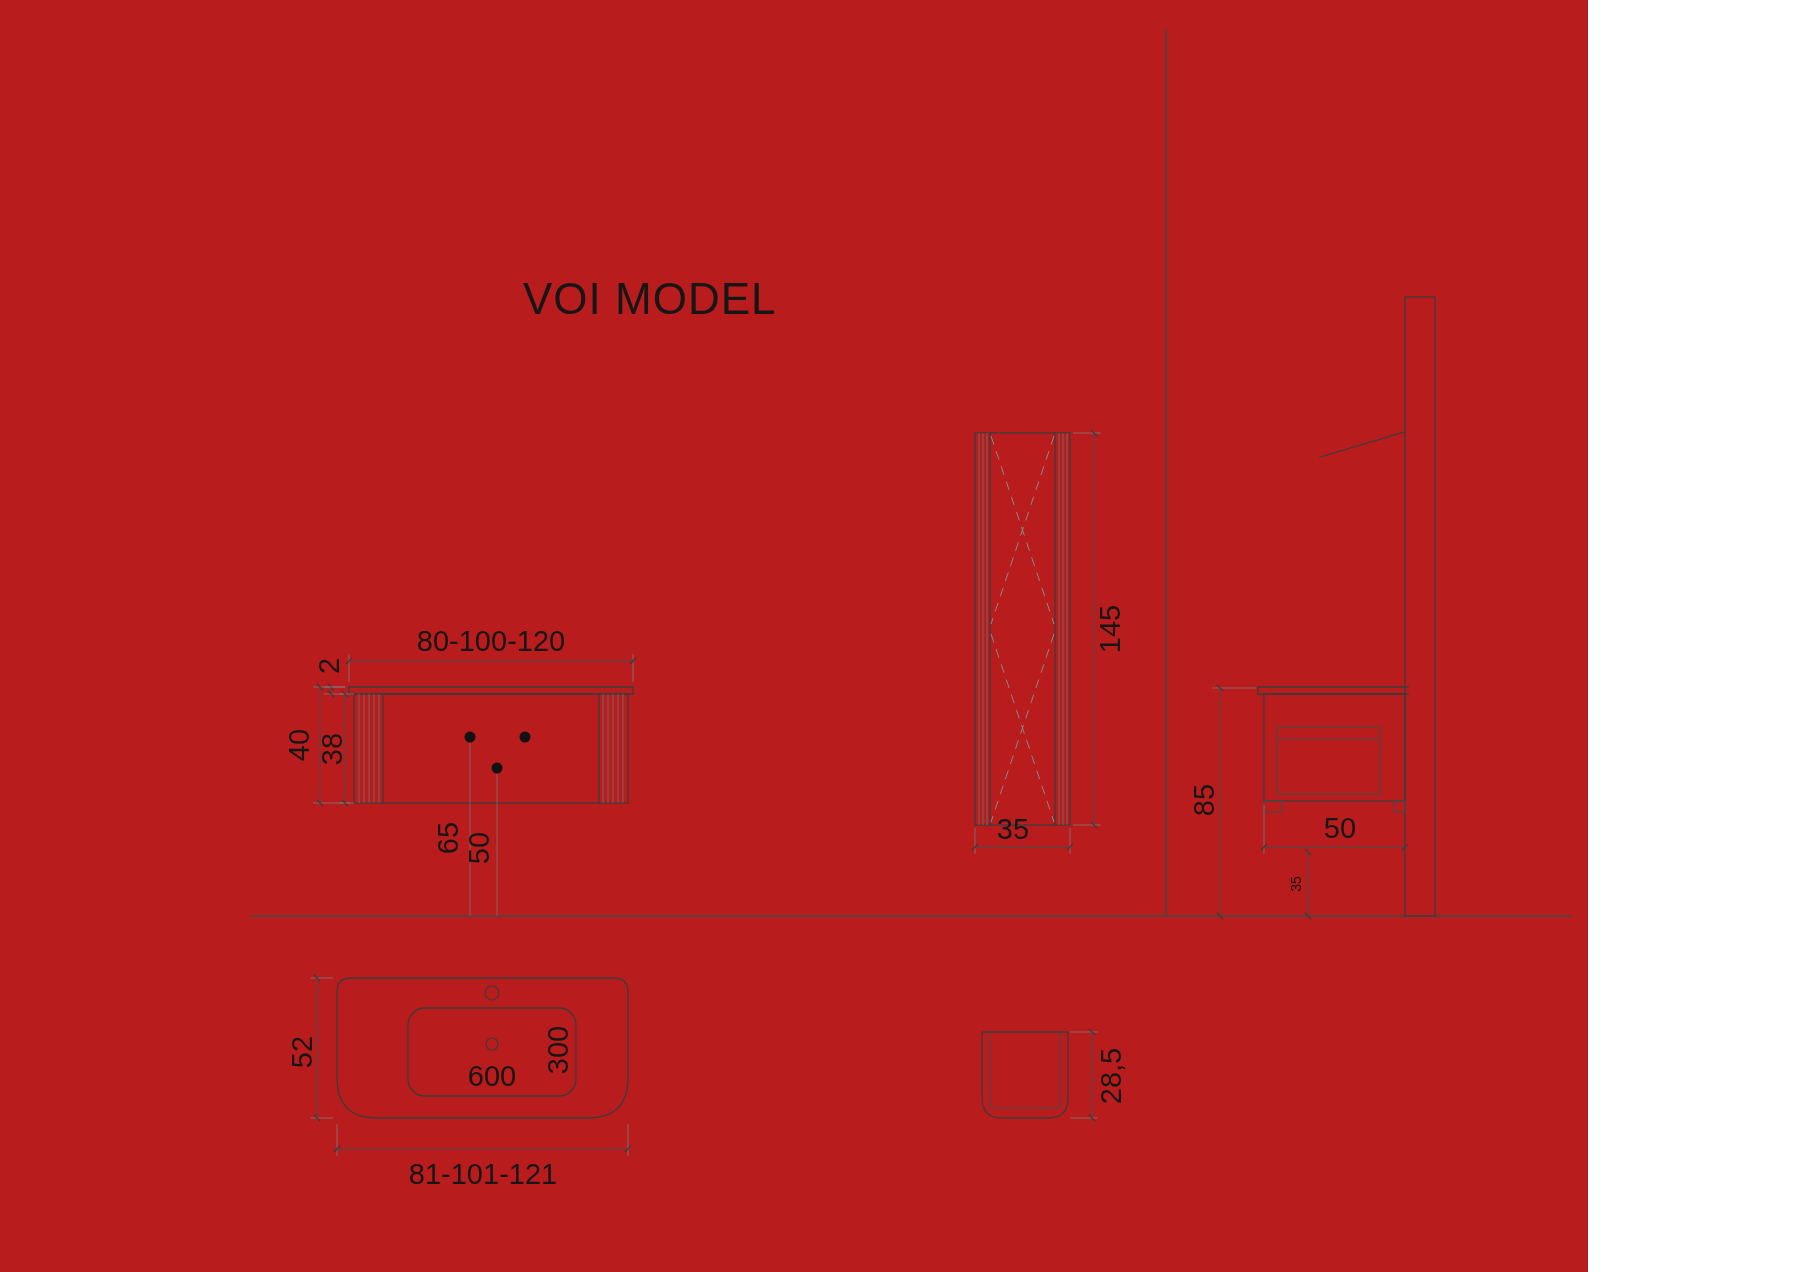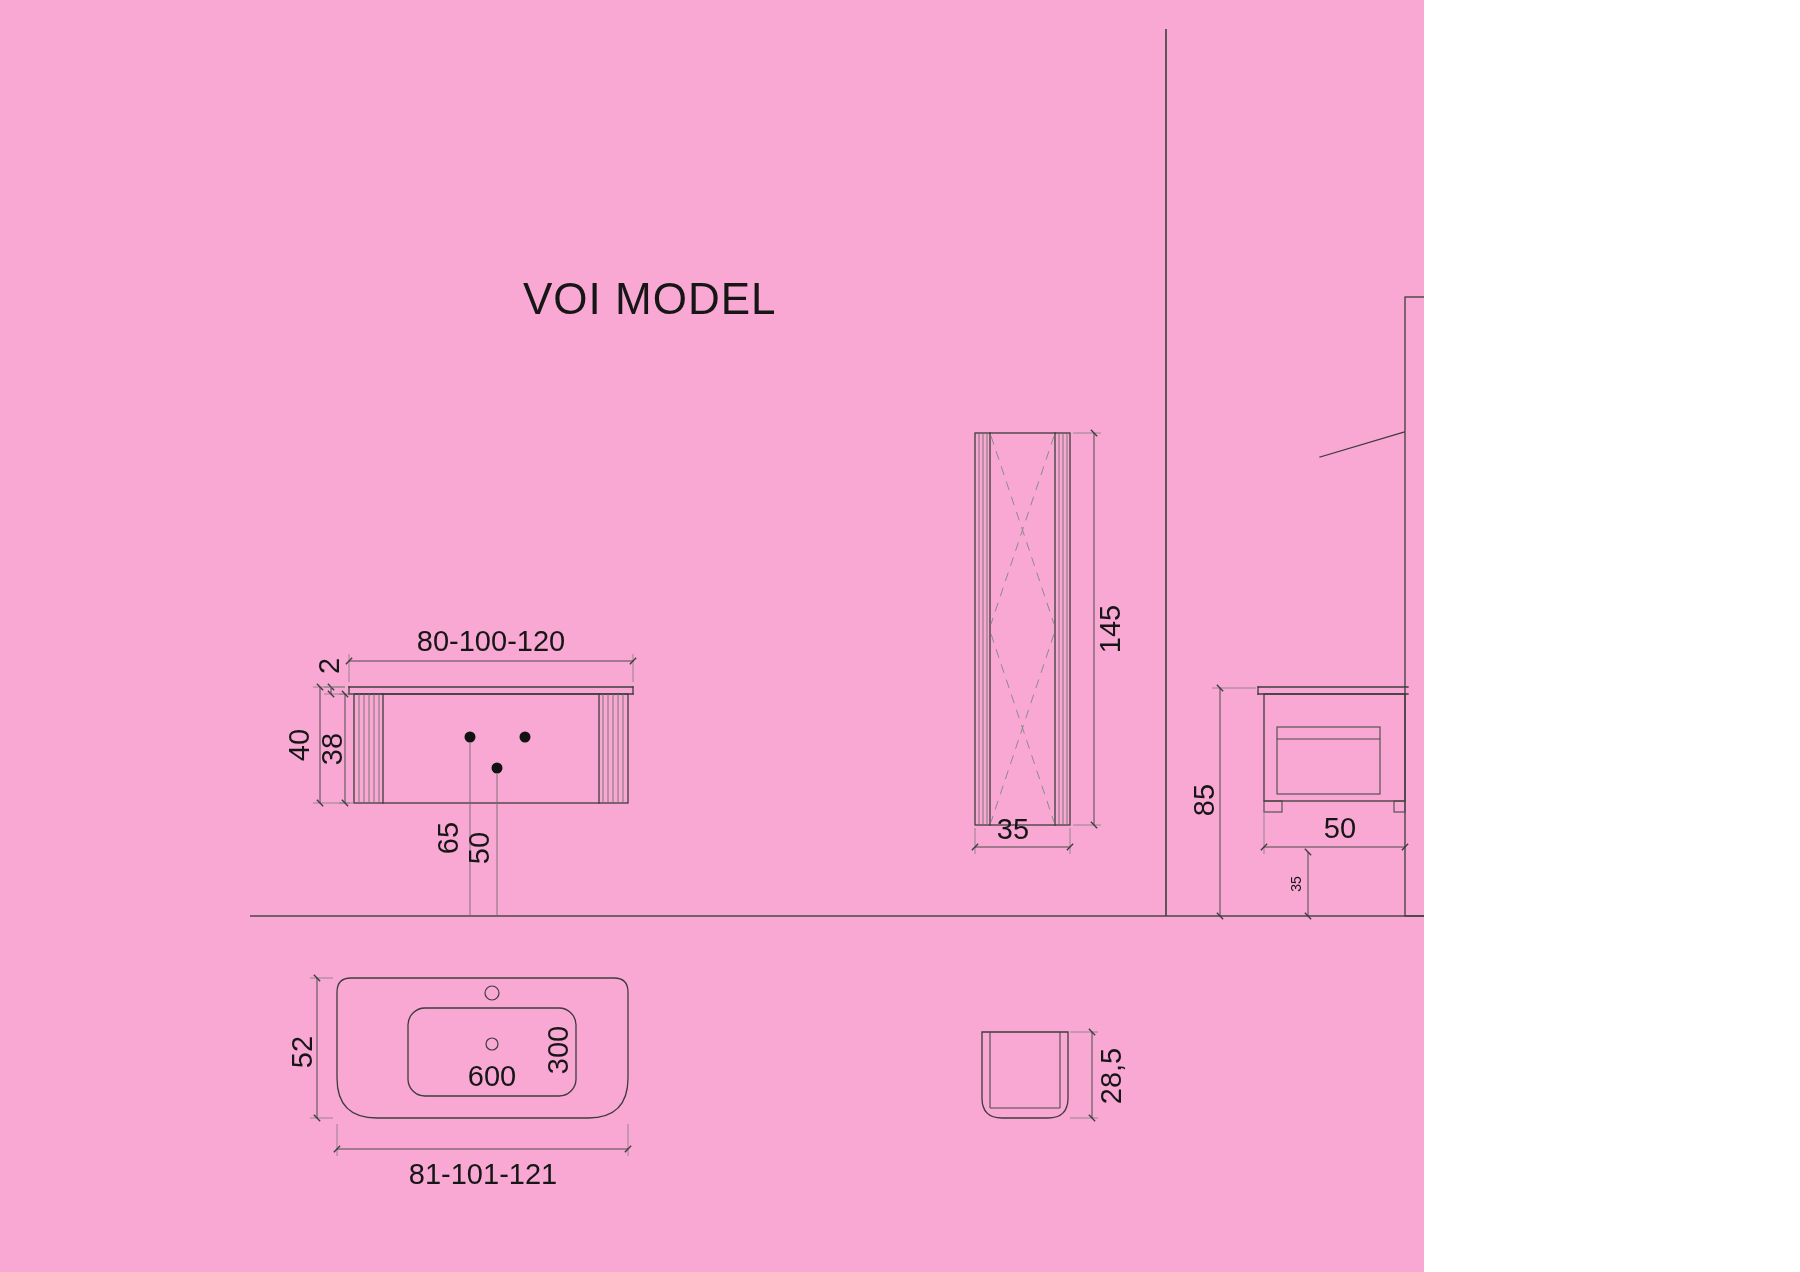--- a/index.html
+++ b/index.html
@@ -2,23 +2,23 @@
 <html><head>
 <meta charset="utf-8">
 <style>
   html, body {
     margin: 0;
     padding: 0;
     background: #ffffff;
   }
   .stage {
     position: relative;
-    width: 1424px;
+    width: 1588px;
     height: 1272px;
-    background: #f9a8d4;
+    background: #b91c1c;
     overflow: hidden;
   }
   svg { display: block; }
   .ln   { stroke:#3c3c3c; stroke-width:1.3; fill:none; stroke-linecap:square; }
   .med  { stroke:#4a4a4a; stroke-width:1.1; fill:none; }
   .thin { stroke:#6e6e6e; stroke-width:0.9; fill:none; }
   .ext  { stroke:#7c7c7c; stroke-width:0.8; fill:none; }
   .dim  { stroke:#4a4a4a; stroke-width:1; fill:none; }
   .dash { stroke:#8a8a8a; stroke-width:1; fill:none; stroke-dasharray:9 7; }
   .heavy{ stroke:#474747; stroke-width:1.7; fill:none; }

